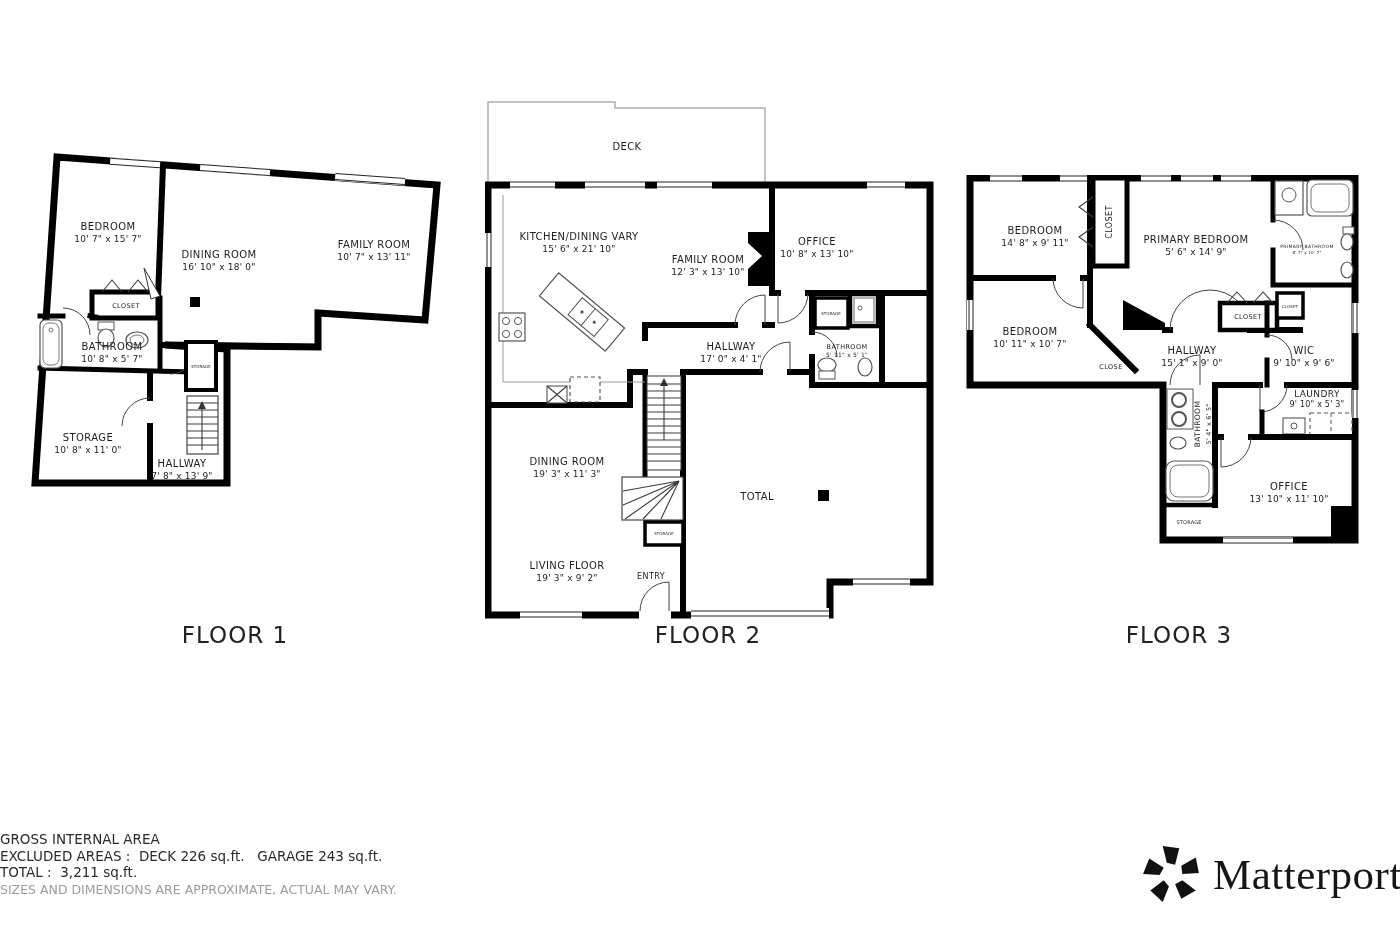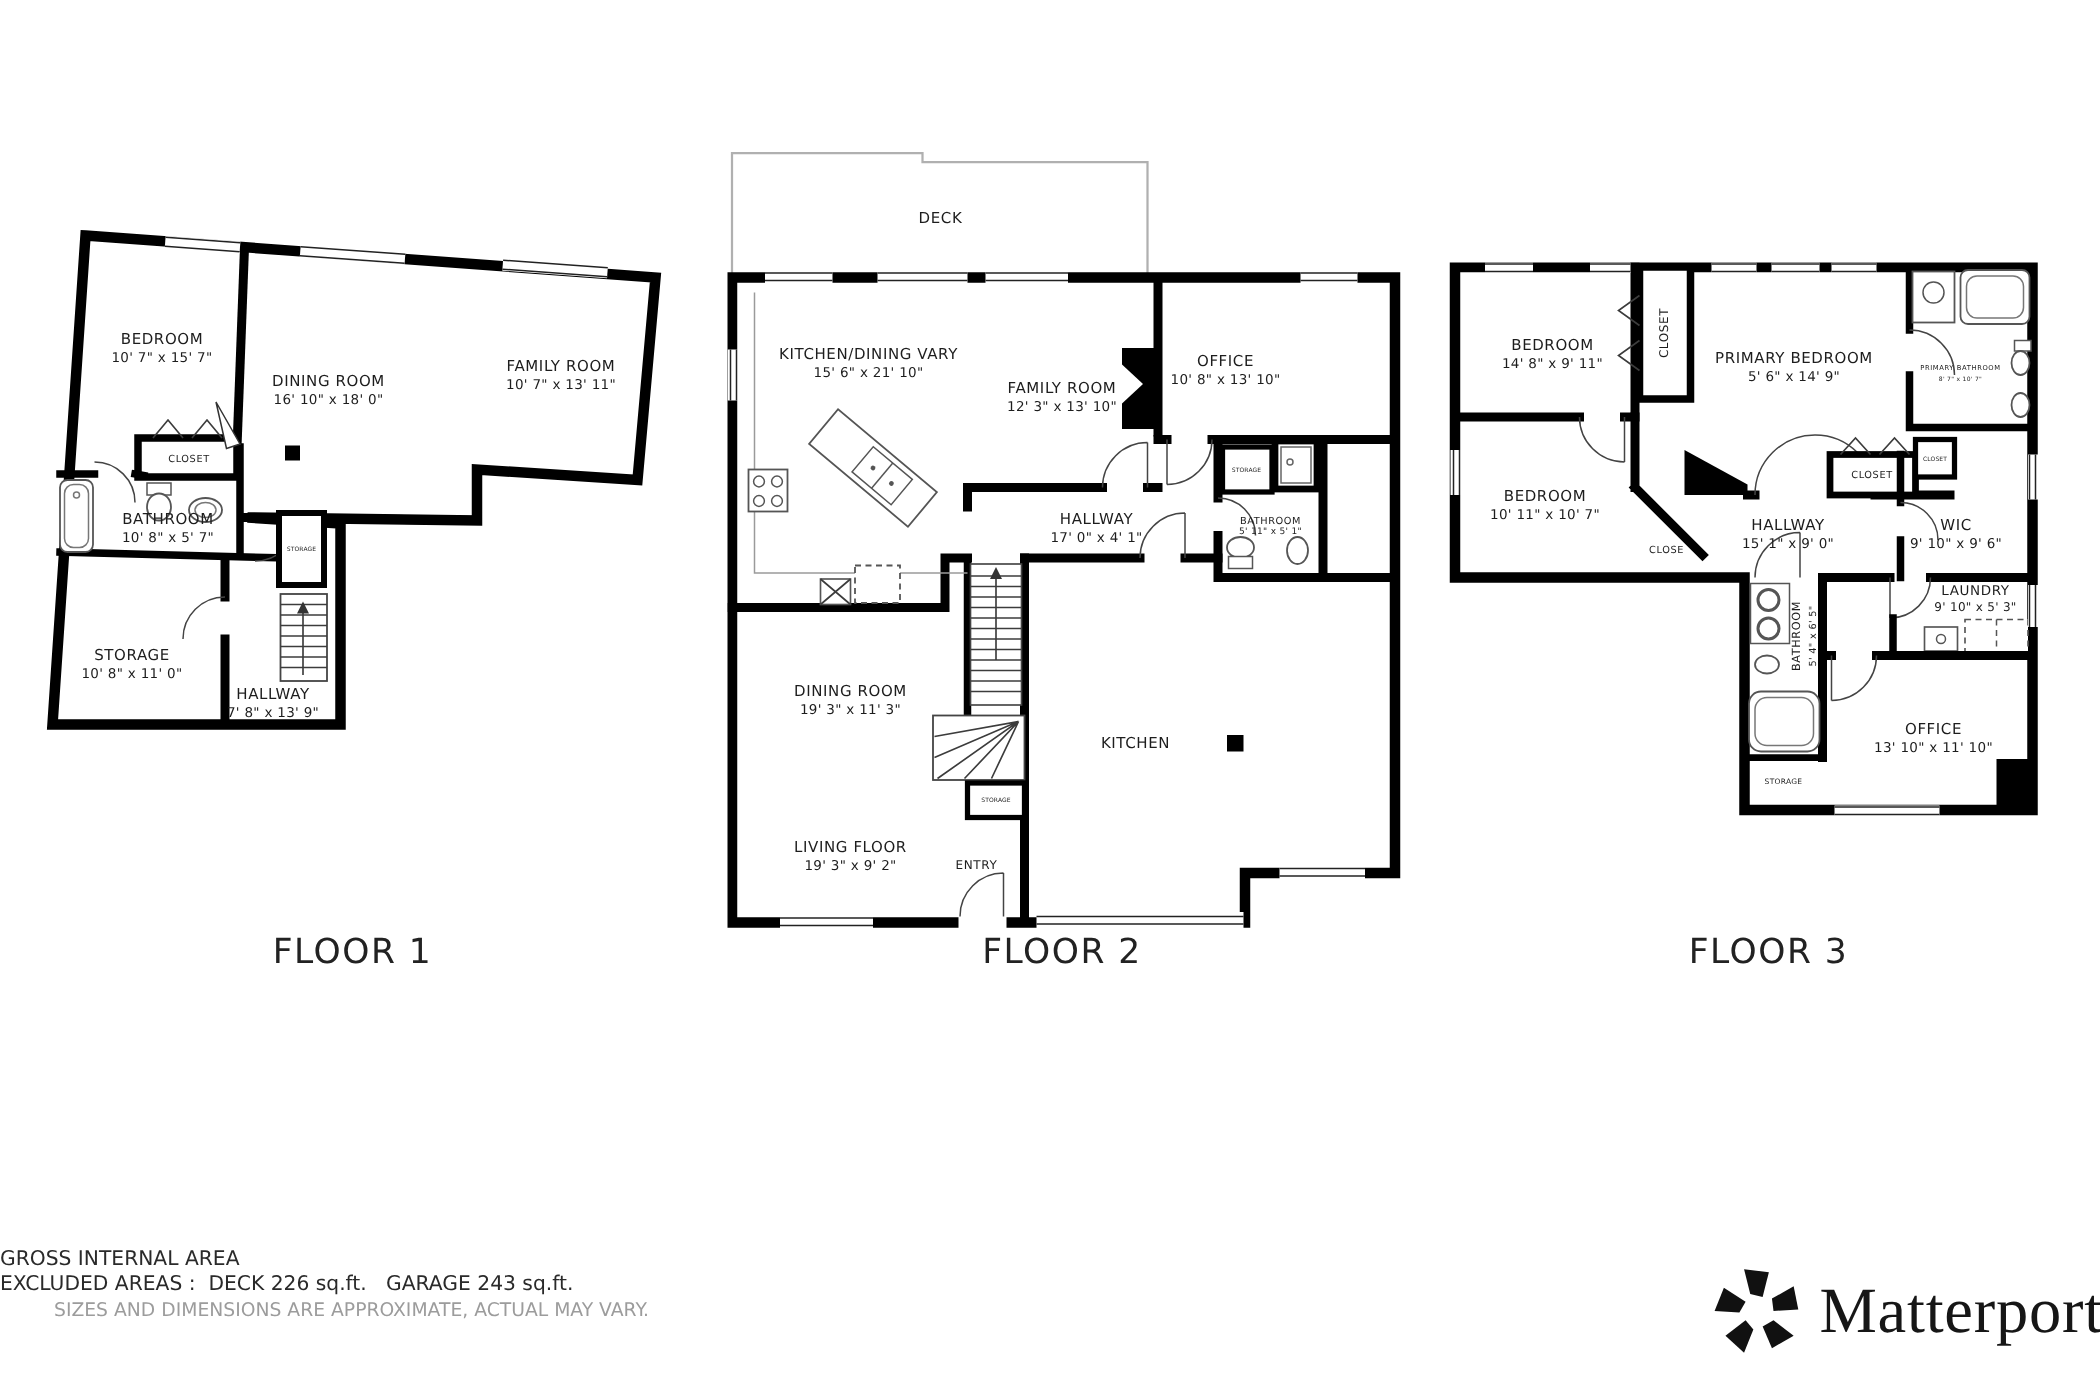--- a/index.html
+++ b/index.html
@@ -13,21 +13,21 @@
   .rname{font-size:10px;letter-spacing:.4px;}
   .rdims{font-size:9px;letter-spacing:.2px;}
   .sm .rname{font-size:5px;letter-spacing:.2px;}
   .xs .rname{font-size:4px;letter-spacing:.1px;}
   .tiny .rname{font-size:4.5px;}.tiny .rdims{font-size:4px;}
   .compact .rname{font-size:6.5px;}
   .vert{transform:translate(-50%,-50%) rotate(-90deg);}
   .floor-title{position:absolute;transform:translateX(-50%);font-size:23px;letter-spacing:1px;color:#222;}
   .footer{position:absolute;left:0;top:831px;width:100%;}
   .footer div{white-space:pre;font-size:13.5px;line-height:16.5px;color:#2a2a2a;}
-  .footer .disclaimer{color:#9c9c9c;font-size:12.5px;margin-top:1px;padding-left:36px;}
+  .footer .disclaimer{color:#9c9c9c;font-size:12.5px;margin-top:1px;}
   .brand{position:absolute;left:1141px;top:843px;display:flex;align-items:center;}
   .brand-text{font-family:"Liberation Serif","DejaVu Serif",serif;font-size:43px;color:#161616;
               margin-left:10px;letter-spacing:.5px;}
   svg .wall{stroke:#000;fill:none;stroke-linecap:square;}
   svg .thin{stroke:#3c3c3c;fill:none;stroke-width:1.1;}
   svg .arc{stroke:#444;fill:none;stroke-width:1;}
   svg .winline{stroke:#222;stroke-width:1;}
 </style>
 </head>
 <body>
@@ -254,21 +254,21 @@
     </div>
     <div class="rlabel" style="left:246px;top:258px;">
       <span class="rname">HALLWAY</span>
         <span class="rdims">17' 0" x 4' 1"</span>
     </div>
     <div class="rlabel" style="left:82px;top:373px;">
       <span class="rname">DINING ROOM</span>
         <span class="rdims">19' 3" x 11' 3"</span>
     </div>
     <div class="rlabel" style="left:272px;top:402px;">
-      <span class="rname">KITCHEN</span>
+      <span class="rname">TOTAL</span>
     </div>
     <div class="rlabel xs" style="left:179px;top:438px;">
       <span class="rname">STORAGE</span>
     </div>
     <div class="rlabel" style="left:82px;top:477px;">
       <span class="rname">LIVING FLOOR</span>
         <span class="rdims">19' 3" x 9' 2"</span>
     </div>
     <div class="rlabel" style="left:166px;top:482px;">
       <span class="rname" style="font-size:8px;">ENTRY</span>
@@ -428,20 +428,21 @@
     <div class="rlabel" style="left:324px;top:318px;">
       <span class="rname">OFFICE</span>
         <span class="rdims">13' 10" x 11' 10"</span>
     </div>
   </div>
   <div class="floor-title" style="left:1179px;top:622px;">FLOOR 3</div>
 
   <div class="footer">
     <div>GROSS INTERNAL AREA</div>
     <div>EXCLUDED AREAS :  DECK 226 sq.ft.   GARAGE 243 sq.ft.</div>
+    <div>TOTAL :  3,211 sq.ft.</div>
     <div class="disclaimer">SIZES AND DIMENSIONS ARE APPROXIMATE, ACTUAL MAY VARY.</div>
   </div>
 
   <div class="brand">
     <svg width="62" height="62" viewBox="0 0 60 60">
       <polygon points="21,3 37,5 33,21 25,19" fill="#111"></polygon>
       <polygon points="53,14 56,29 40,30 39,22" fill="#111"></polygon>
       <polygon points="53,46 39,54 33,40 40,36" fill="#111"></polygon>
       <polygon points="21,57 9,46 22,36 27,42" fill="#111"></polygon>
       <polygon points="2,30 8,15 22,24 18,31" fill="#111"></polygon>

